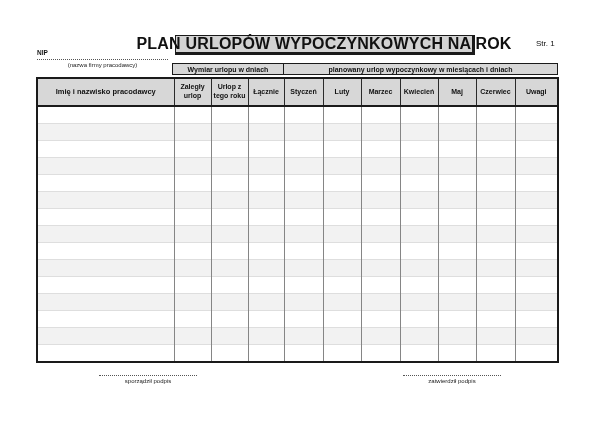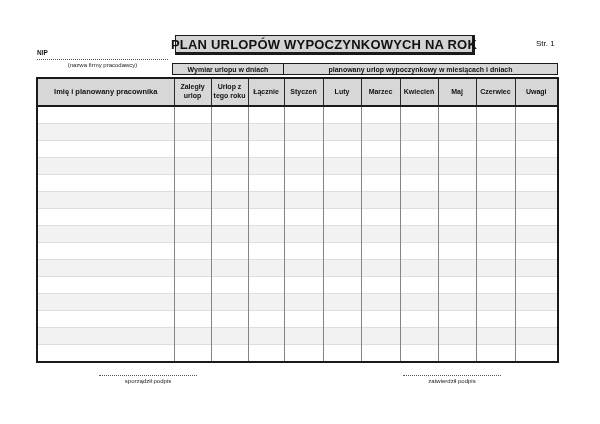--- a/index.html
+++ b/index.html
@@ -18,21 +18,21 @@
   }
   
   .title-box{
     position:absolute;left:175px;top:35px;width:296px;height:16px;
     background:var(--title-bg);
     border:1px solid var(--border-dark);
     border-right:3px solid var(--border-dark);
     border-bottom:3px solid var(--border-dark);
     display:flex;align-items:center;justify-content:center;
   }
-  .title-box span{font-size:13px;font-weight:bold;letter-spacing:.2px;white-space:nowrap;}
+  .title-box span{font-size:16px;font-weight:bold;letter-spacing:.2px;white-space:nowrap;}
   .page-num{
     position:absolute;left:536px;top:39px;font-size:8px;font-weight:normal;
   }
   
   .nip-block{position:absolute;left:37px;top:49px;width:131px;}
   .nip-label{font-size:6.5px;font-weight:bold;line-height:7px;}
   .nip-line{height:3px;border-bottom:1.5px dotted #555;}
   .nip-caption{font-size:6px;text-align:center;margin-top:2px;color:#222;white-space:nowrap;}
   
   .strip-table{
@@ -113,21 +113,21 @@
       <col style="width:39px">
         <col style="width:38px">
         <col style="width:39px">
         <col style="width:38px">
       <col style="width:38px">
         <col style="width:39px">
         <col style="width:43px">
     </colgroup>
     <thead>
       <tr>
-        <th class="name-col">Imię i planowany pracownika</th>
+        <th class="name-col">Imię i nazwisko pracodawcy</th>
         <th>Zaległy urlop</th>
         <th>Urlop z tego roku</th>
         <th>Łącznie</th>
         <th>Styczeń</th>
         <th>Luty</th>
         <th>Marzec</th>
         <th>Kwiecień</th>
         <th>Maj</th>
         <th>Czerwiec</th>
         <th>Uwagi</th>

